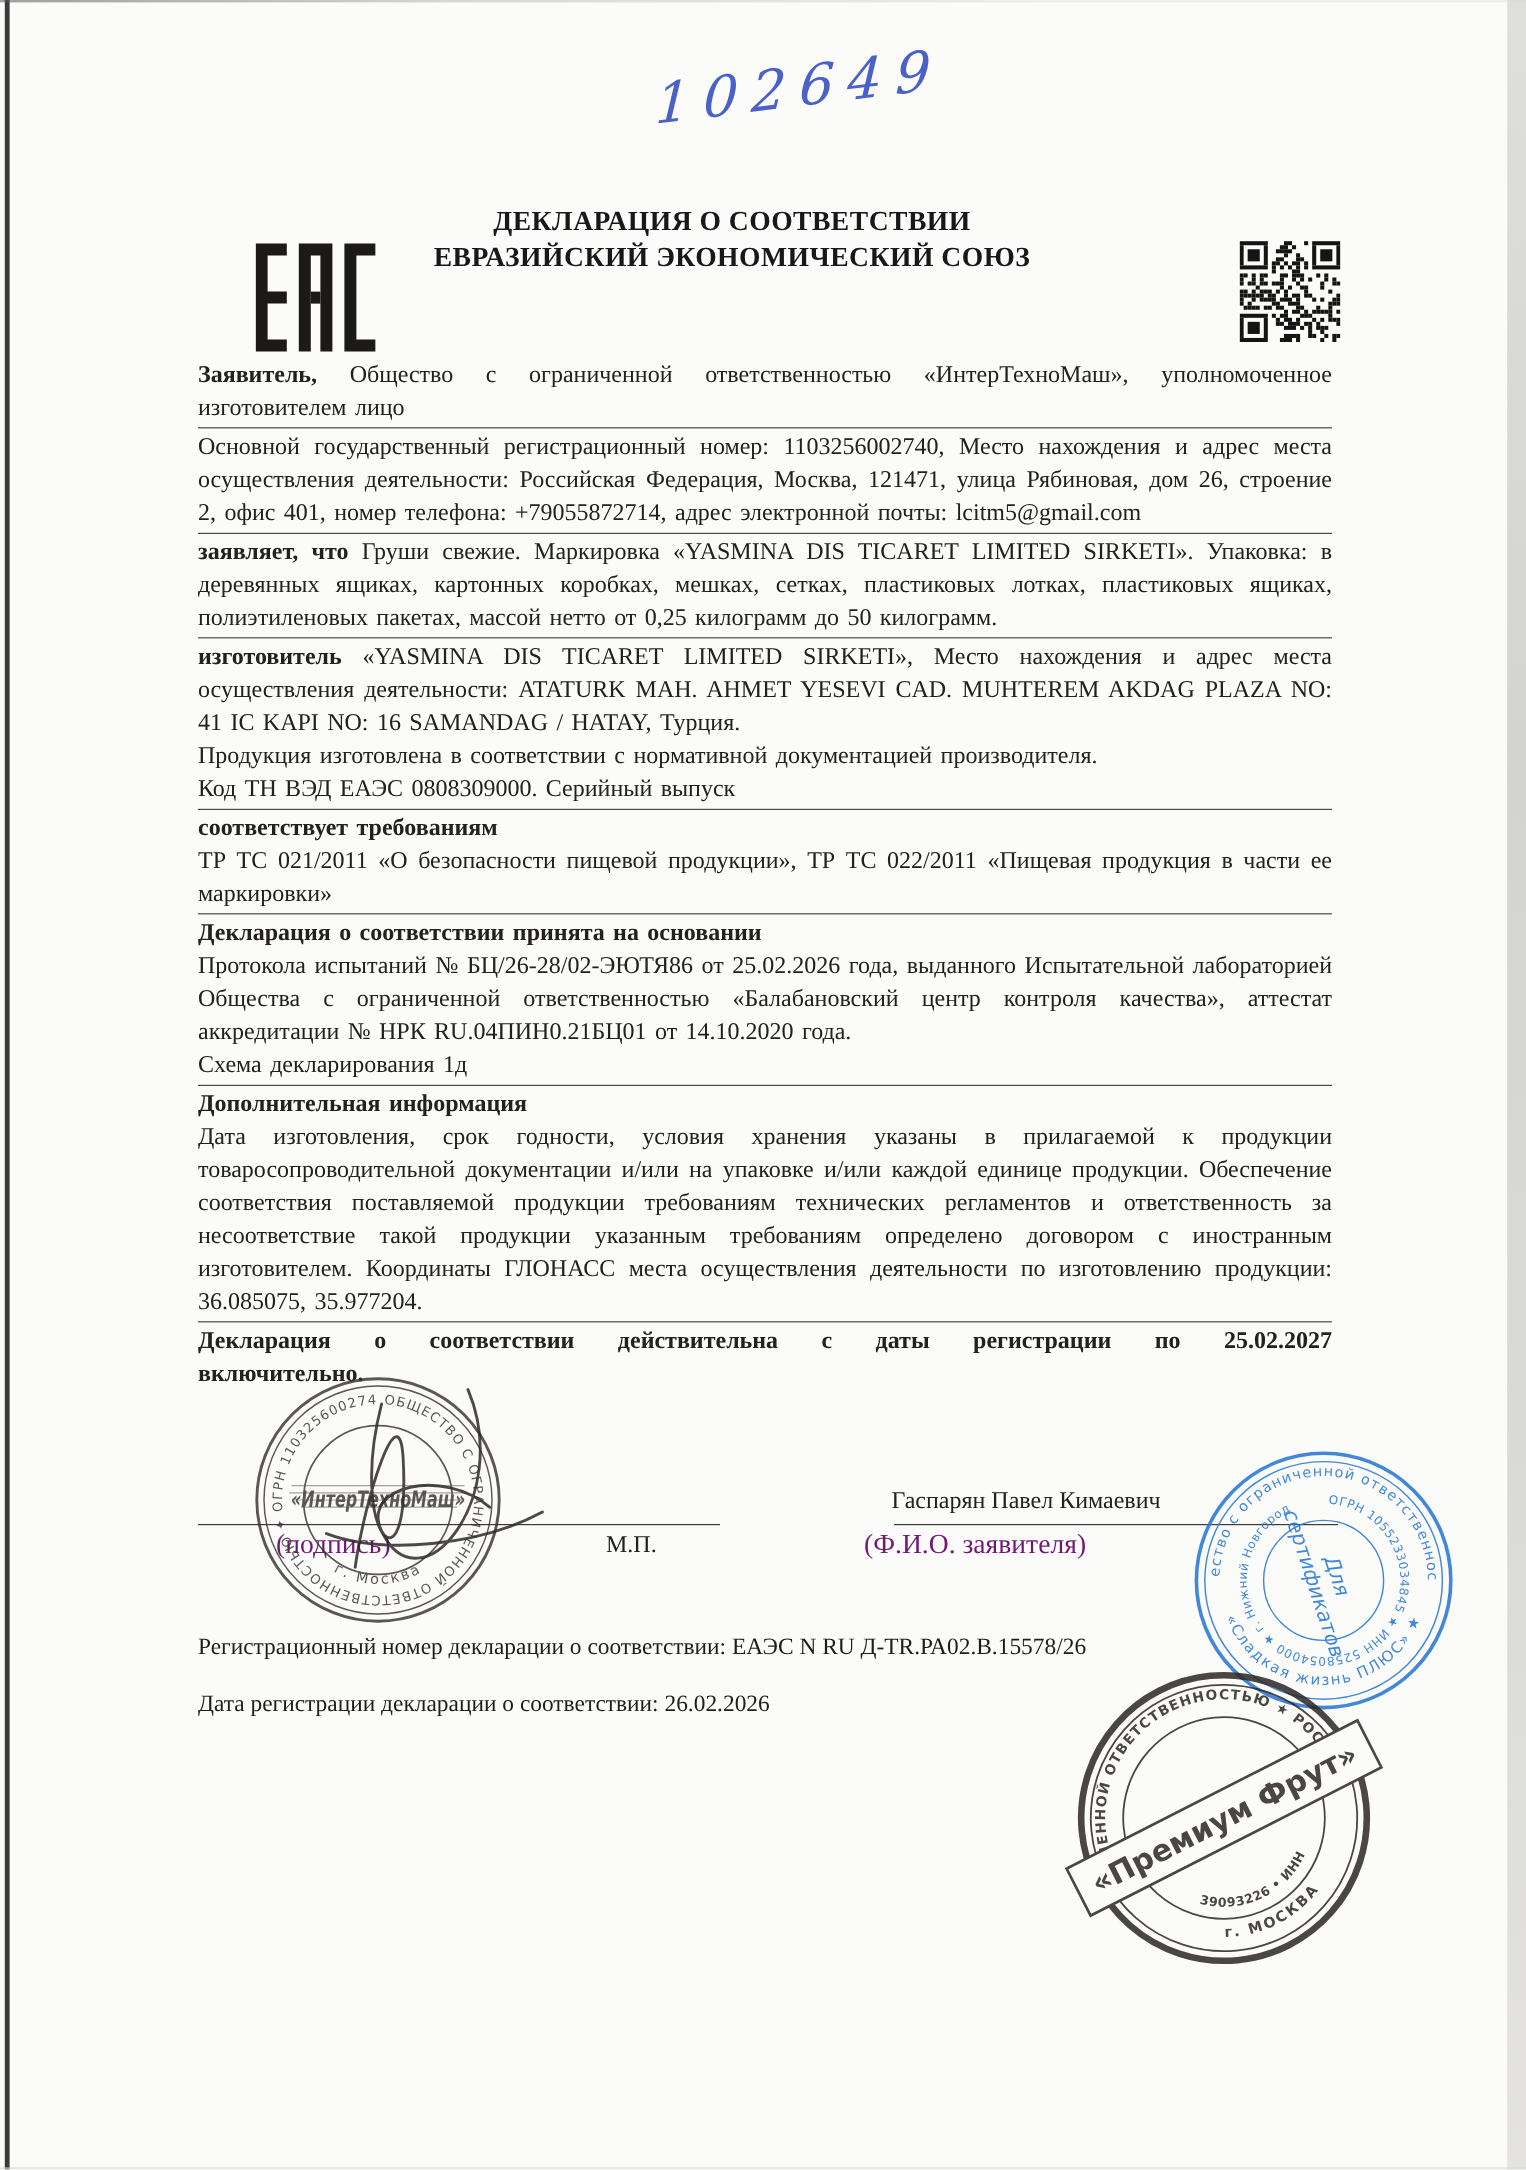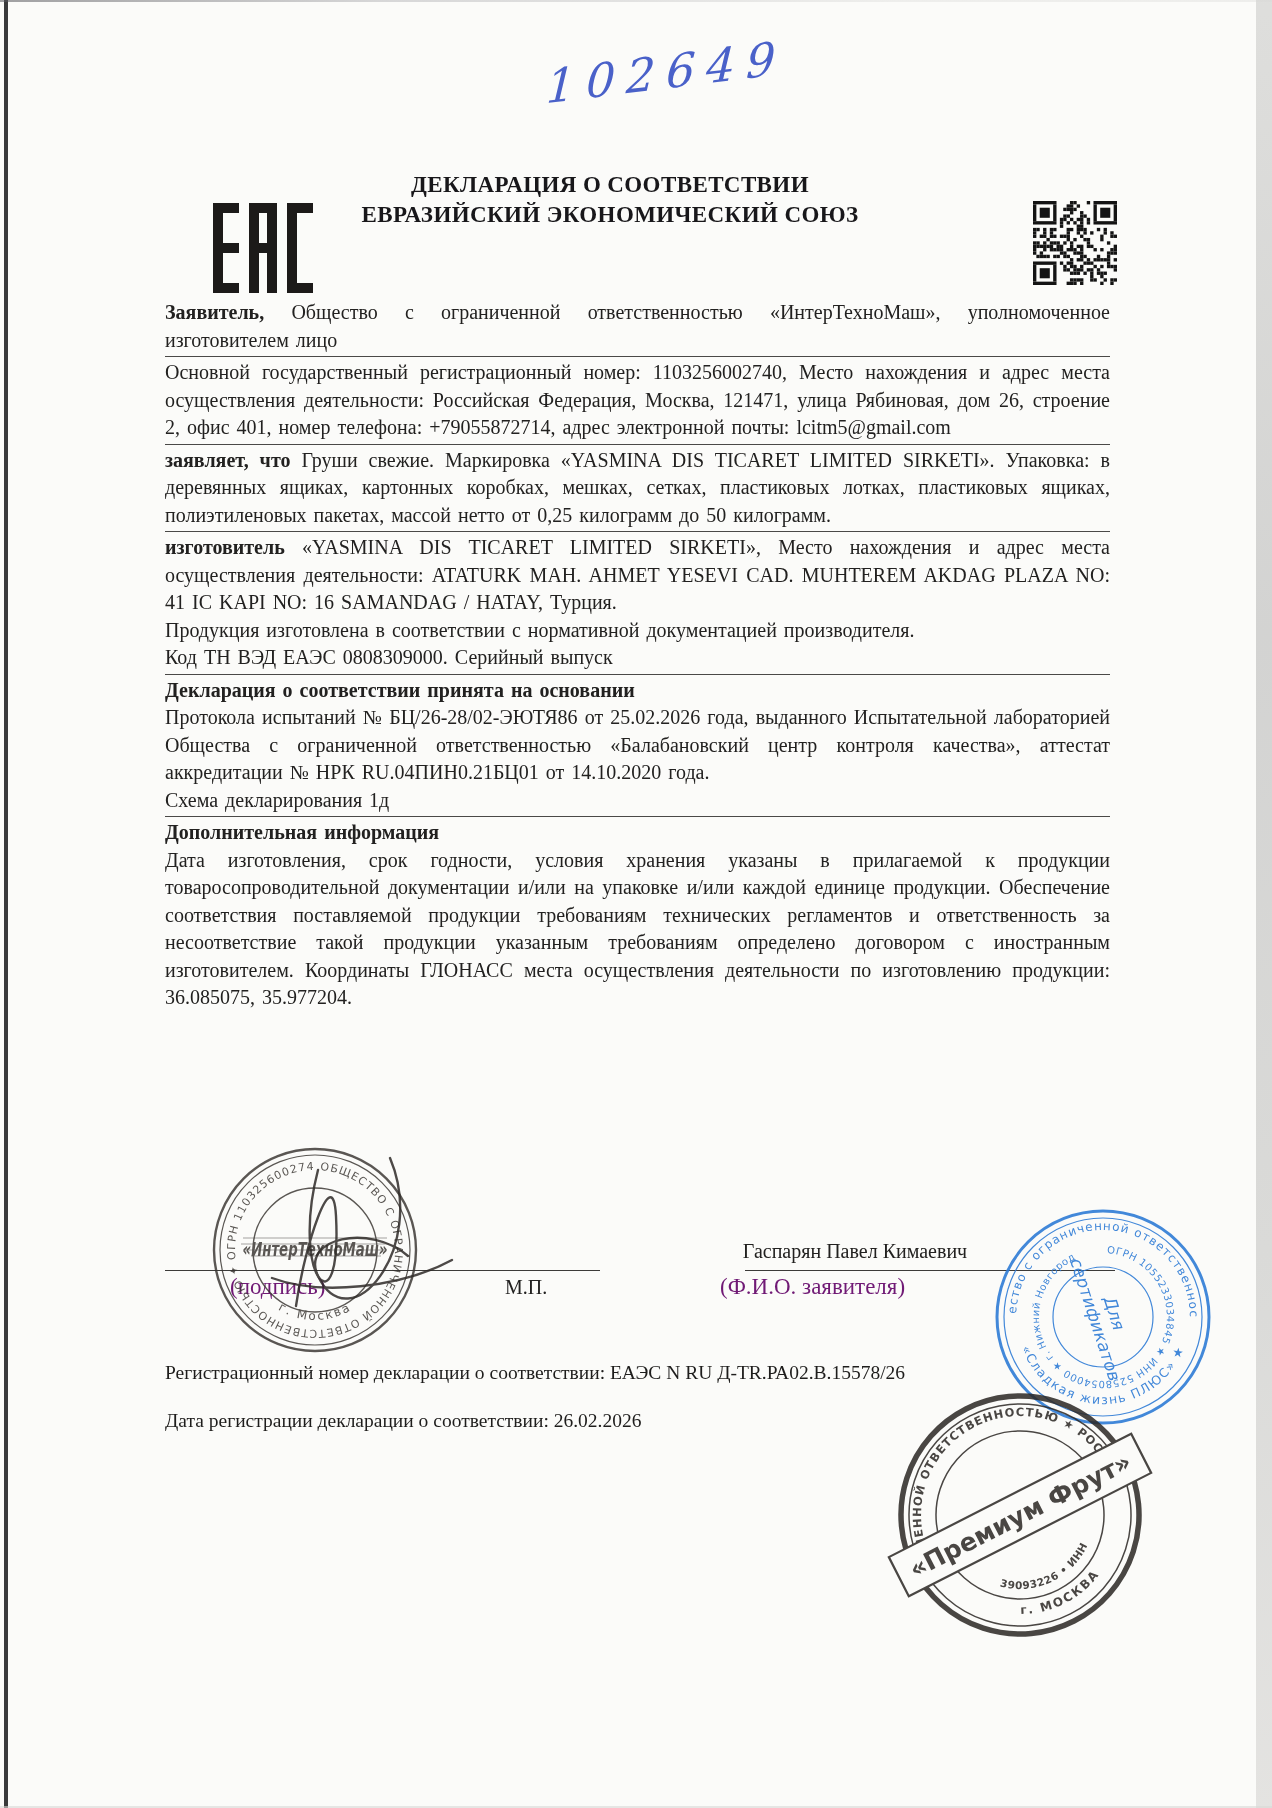--- a/index.html
+++ b/index.html
@@ -287,23 +287,28 @@
     </svg>
 </div>
 
 <div class="doc">
   <p class="sec"><b>Заявитель,</b><span> Общество с ограниченной ответственностью «ИнтерТехноМаш», уполномоченное изготовителем лицо</span></p>
   <p class="sec ruled"><span>Основной государственный регистрационный номер: 1103256002740, Место нахождения и адрес места осуществления деятельности: Российская Федерация, Москва, 121471, улица Рябиновая, дом 26, строение 2, офис 401, номер телефона: +79055872714, адрес электронной почты: lcitm5@gmail.com</span></p>
   <p class="sec ruled"><b>заявляет, что</b><span> Груши свежие. Маркировка «YASMINA DIS TICARET LIMITED SIRKETI». Упаковка: в деревянных ящиках, картонных коробках, мешках, сетках, пластиковых лотках, пластиковых ящиках, полиэтиленовых пакетах, массой нетто от 0,25 килограмм до 50 килограмм.</span></p>
   <p class="sec ruled"><b>изготовитель</b><span> «YASMINA DIS TICARET LIMITED SIRKETI», Место нахождения и адрес места осуществления деятельности: ATATURK MAH. AHMET YESEVI CAD. MUHTEREM AKDAG PLAZA NO: 41 IC KAPI NO: 16 SAMANDAG / HATAY, Турция.</span><br>
     <span>Продукция изготовлена в соответствии с нормативной документацией производителя.</span><br>
     <span>Код ТН ВЭД ЕАЭС 0808309000. Серийный выпуск</span></p>
+  <p class="sec ruled"><b style="display:block">соответствует требованиям</b><span>ТР ТС 021/2011 «О безопасности пищевой продукции»,  ТР ТС 022/2011 «Пищевая продукция в части ее маркировки»</span></p>
   <p class="sec ruled"><b style="display:block">Декларация о соответствии принята на основании</b><span>Протокола испытаний № БЦ/26-28/02-ЭЮТЯ86 от 25.02.2026 года, выданного Испытательной лабораторией Общества с ограниченной ответственностью «Балабановский центр контроля качества», аттестат аккредитации № НРК RU.04ПИН0.21БЦ01 от 14.10.2020 года.</span><br>
     <span>Схема декларирования 1д</span></p>
   <p class="sec ruled"><b style="display:block">Дополнительная информация</b><span>Дата изготовления, срок годности, условия хранения указаны в прилагаемой к продукции товаросопроводительной документации и/или на упаковке и/или каждой единице продукции. Обеспечение соответствия поставляемой продукции требованиям технических регламентов и ответственность за несоответствие такой продукции указанным требованиям определено договором с иностранным изготовителем. Координаты ГЛОНАСС места осуществления деятельности по изготовлению продукции: 36.085075, 35.977204.</span></p>
+  <p class="sec ruled" style="font-weight:bold">
+    <span class="lastline-spread">Декларация о соответствии действительна с даты регистрации по 25.02.2027</span>
+    <span>включительно.</span>
+  </p>
 </div>
 
 <div class="sigline" style="left:165px;top:1270px;width:435px;"></div>
 <div class="caption" style="left:230px;top:1274px;width:200px;">(подпись)</div>
 <div class="mp" style="left:505px;top:1276px;">М.П.</div>
 <div class="sig-name" style="left:720px;top:1240px;width:270px;">Гаспарян Павел Кимаевич</div>
 <div class="sigline" style="left:745px;top:1270px;width:370px;"></div>
 <div class="caption" style="left:720px;top:1274px;width:270px;">(Ф.И.О. заявителя)</div>
 
 <div class="footer-line" style="top:1362px;">Регистрационный номер декларации о соответствии: ЕАЭС N RU Д-TR.РА02.В.15578/26</div>

